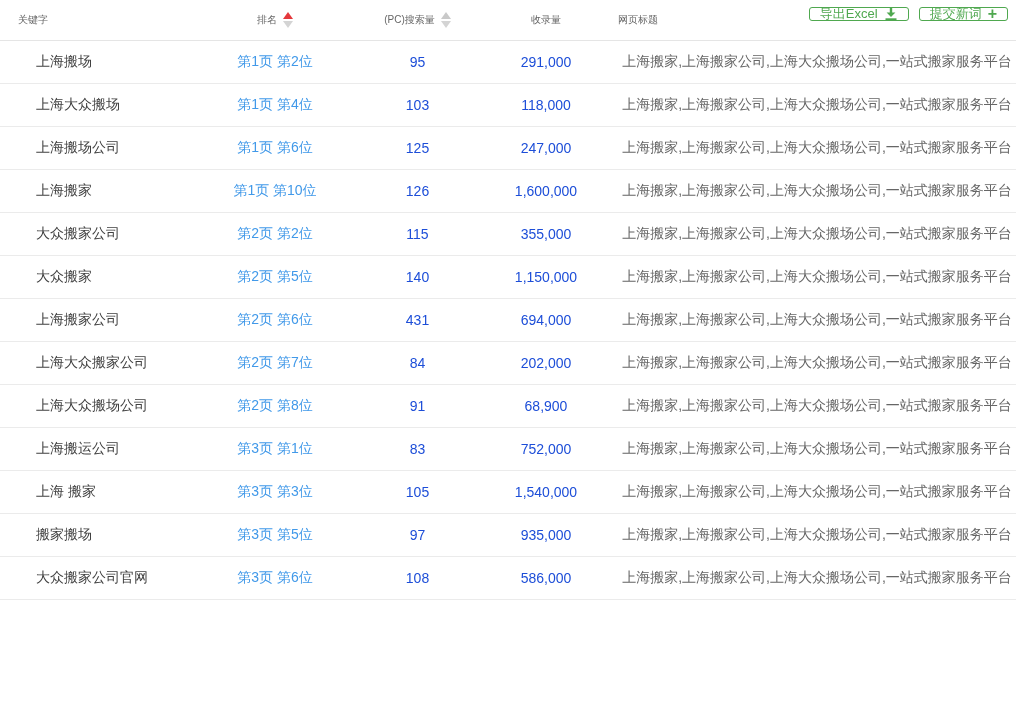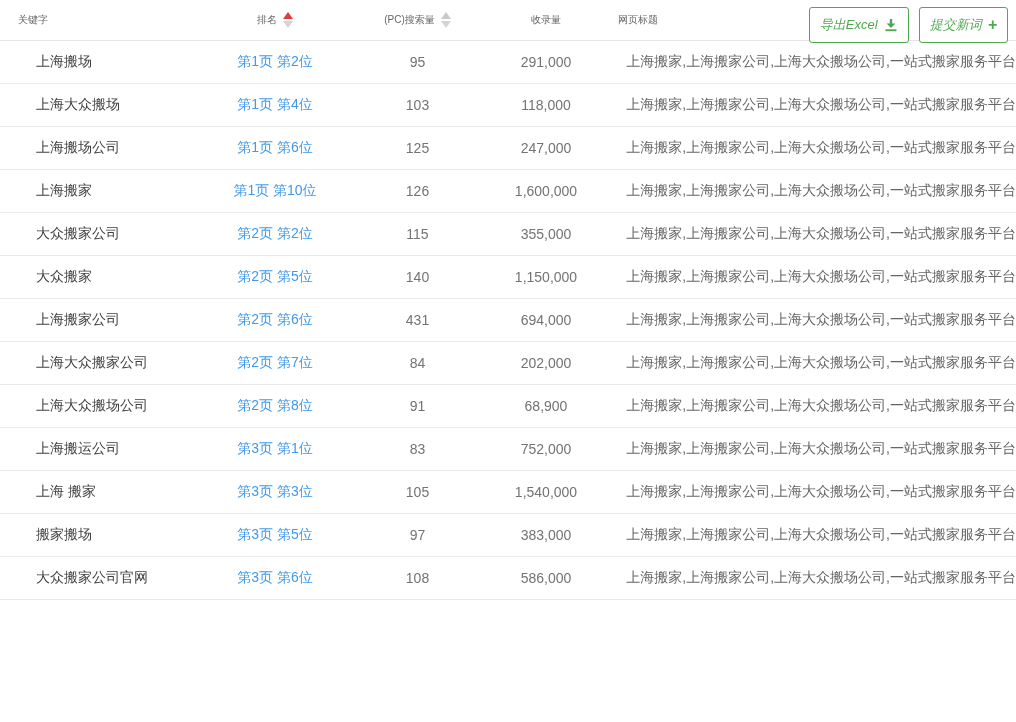--- a/index.html
+++ b/index.html
@@ -38,22 +38,22 @@
     height: 43px;
     font-size: 14px;
     border-bottom: 1px solid #ebebeb;
     vertical-align: middle;
     white-space: nowrap;
     overflow: hidden;
     padding: 0;
   }
   td.kw   { text-align: left; padding-left: 36px; color: #3f3f3f; }
   td.rank { text-align: center; }
-  td.num  { text-align: center; color: #737373; }
-  td.ttl  { text-align: right; padding-left: 1px; color: #666; }
+  td.num  { text-align: center; color: #1d4ed8; }
+  td.ttl  { text-align: center; padding-left: 1px; color: #666; }
 
   a.rank-link { color: #4199e9; text-decoration: none; cursor: pointer; }
 
   .sort {
     display: inline-flex;
     flex-direction: column;
     vertical-align: middle;
     margin-left: 6px;
     gap: 2px;
     cursor: pointer;
@@ -66,31 +66,30 @@
   .toolbar {
     position: absolute;
     top: 7px; right: 8px;
     display: flex;
     gap: 10px;
   }
   .btn {
     display: inline-flex;
     align-items: center;
     gap: 6px;
-    height: 36px;
+    height: 14px;
     padding: 0 10px;
     border: 1px solid #4fa84f;
     border-radius: 3px;
     background: #ffffff;
     color: #4fa84f;
     font-size: 13px;
     font-family: inherit;
     cursor: pointer;
     line-height: 24px;
-    font-style: italic;
   }
   .btn svg { display: block; }
   .plus-glyph { font-size: 16px; font-weight: bold; line-height: 1; }
 </style>
 </head>
 <body>
 
 <table class="kw-table">
   <colgroup>
       <col class="c1">
@@ -213,21 +212,21 @@
     <td class="rank"><a class="rank-link">第3页 第3位</a></td>
     <td class="num">105</td>
     <td class="num">1,540,000</td>
     <td class="ttl">上海搬家,上海搬家公司,上海大众搬场公司,一站式搬家服务平台</td>
   </tr>
 
   <tr>
     <td class="kw"><span>搬家搬场</span></td>
     <td class="rank"><a class="rank-link">第3页 第5位</a></td>
     <td class="num">97</td>
-    <td class="num">383,000</td>
+    <td class="num">935,000</td>
     <td class="ttl">上海搬家,上海搬家公司,上海大众搬场公司,一站式搬家服务平台</td>
   </tr>
 
   <tr>
     <td class="kw"><span>大众搬家公司官网</span></td>
     <td class="rank"><a class="rank-link">第3页 第6位</a></td>
     <td class="num">108</td>
     <td class="num">586,000</td>
     <td class="ttl">上海搬家,上海搬家公司,上海大众搬场公司,一站式搬家服务平台</td>
   </tr>

